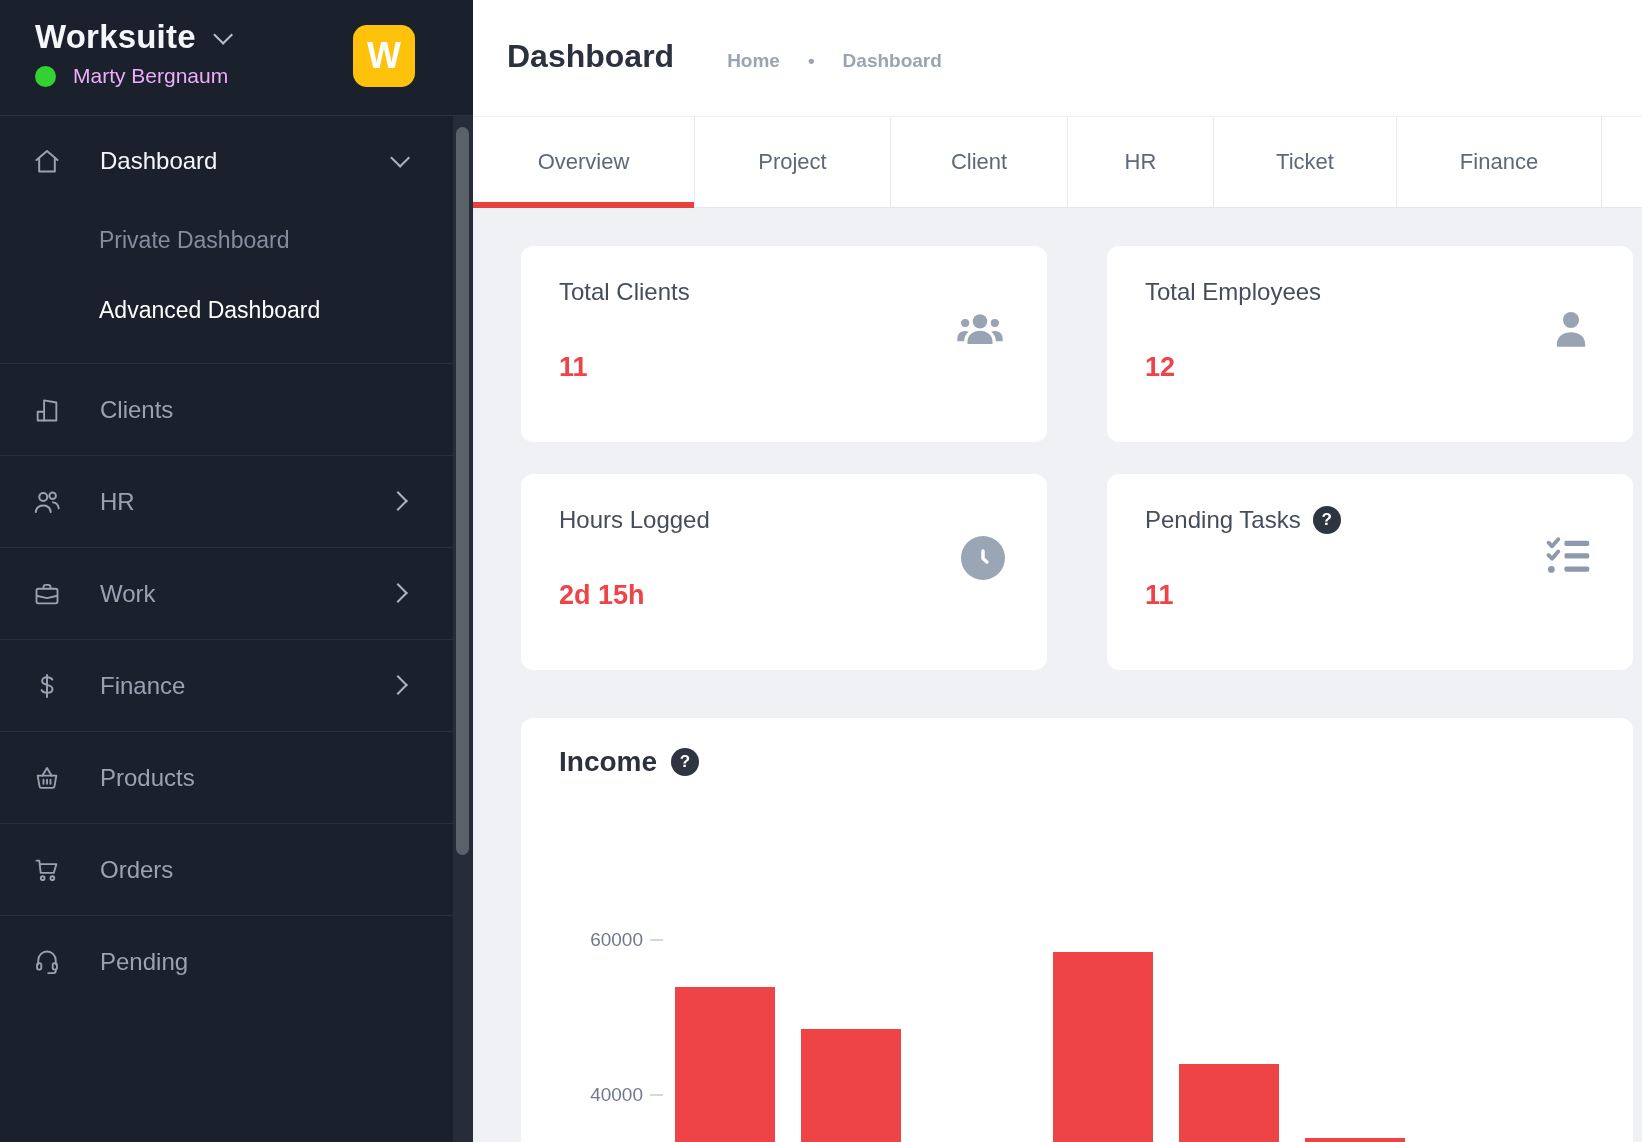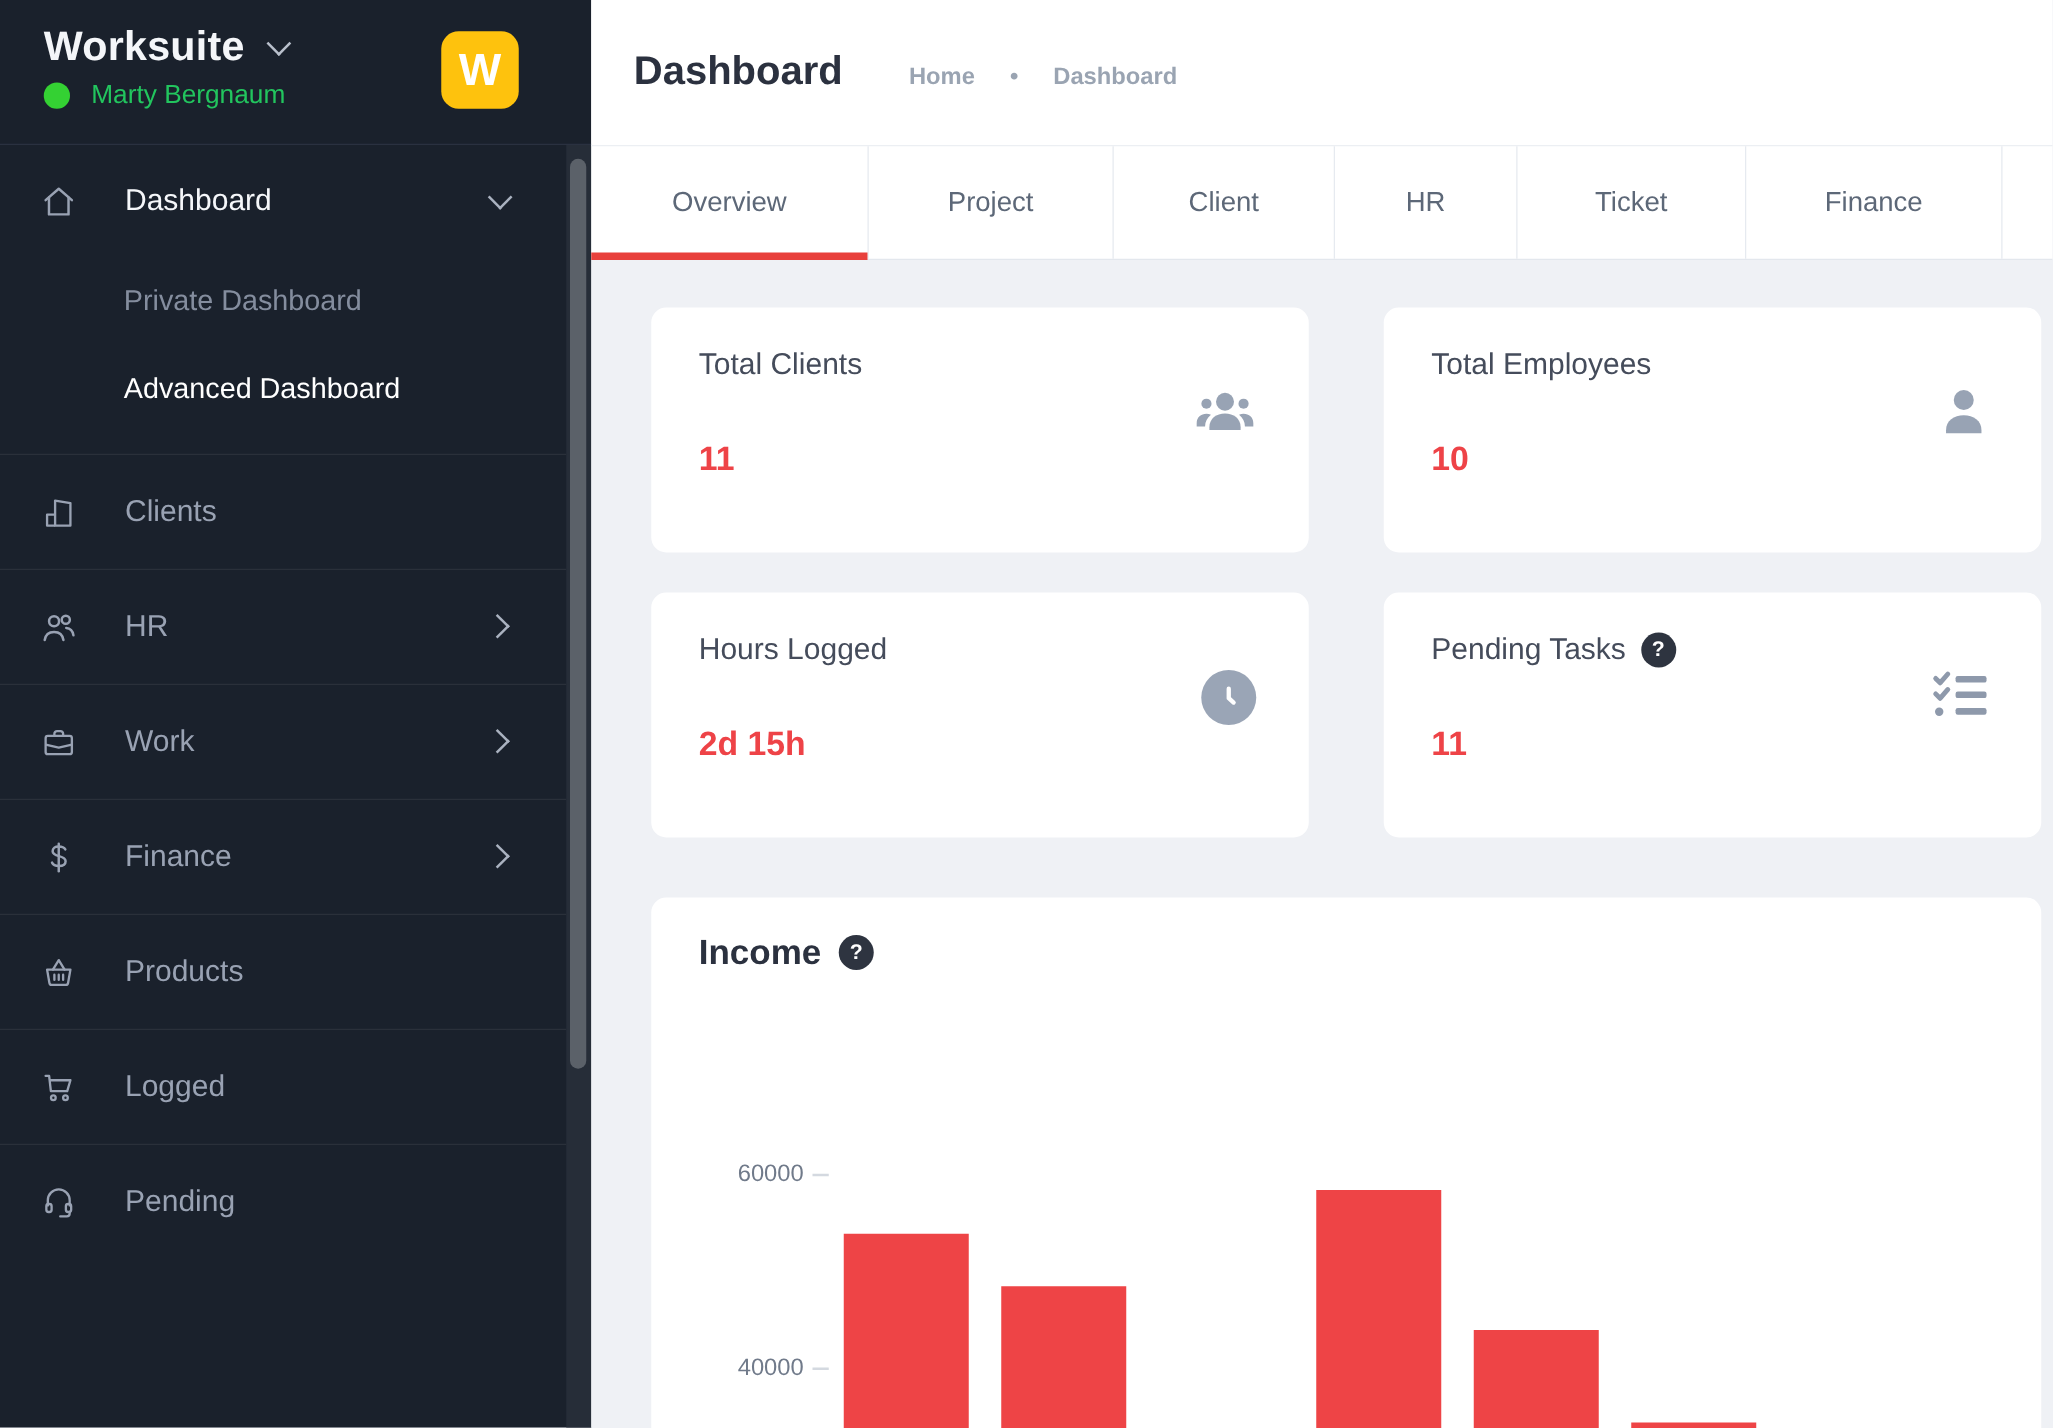--- a/index.html
+++ b/index.html
@@ -9,21 +9,21 @@
   
   .sidebar { position:absolute; left:0; top:0; width:473px; height:1142px; background:#1a212c; }
   .side-header { position:relative; height:116px; border-bottom:1px solid #2a3140; }
   .brand-row { position:absolute; left:35px; top:18px; display:flex; align-items:center; gap:18px; }
   .brand { color:#f4f6f9; font-size:33px; font-weight:700; letter-spacing:.2px; }
   .chev { display:inline-block; width:14px; height:14px; border-right:2.5px solid #b9c0cc; border-bottom:2.5px solid #b9c0cc; }
   .chev.down { transform:rotate(45deg) translateY(-3px); }
   .chev.right { transform:rotate(-45deg); }
   .user-row { position:absolute; left:35px; top:64px; display:flex; align-items:center; gap:17px; }
   .dot { width:21px; height:21px; border-radius:50%; background:#34d133; }
-  .user-name { color:#22c55e; font-size:21px; }
+  .user-name { color:#f0abfc; font-size:21px; }
   .logo { position:absolute; left:353px; top:25px; width:62px; height:62px; border-radius:14px;
     background:#fec20d; display:flex; align-items:center; justify-content:center;
     color:#fff; font-size:36px; font-weight:700; }
 
   .menu { position:absolute; top:116px; left:0; width:453px; }
   .mrow { display:flex; align-items:center; padding-left:32px; position:relative; }
   .mrow .micon { width:30px; height:30px; flex:0 0 30px; display:flex; align-items:center; justify-content:center; }
   .mrow .mlabel { margin-left:38px; font-size:24px; color:#99a2b3; }
   .mrow.active-sec .mlabel { color:#f5f7fa; }
   .menu-dashboard { height:89px; }
@@ -178,21 +178,21 @@
     </div>
 
     <div class="mrow menu-item">
       <span class="micon">
         <svg width="28" height="28" viewBox="0 0 24 24" fill="none" stroke="#99a2b3" stroke-width="1.6" stroke-linecap="round" stroke-linejoin="round">
             <path d="M3 4h2.4l1.2 10.5h11.2L20 7H6"></path>
             <circle cx="8.3" cy="19" r="1.6"></circle>
             <circle cx="16.6" cy="19" r="1.6"></circle>
           </svg>
       </span>
-      <span class="mlabel">Logged</span>
+      <span class="mlabel">Orders</span>
     </div>
 
     <div class="mrow menu-item">
       <span class="micon">
         <svg width="28" height="28" viewBox="0 0 24 24" fill="none" stroke="#99a2b3" stroke-width="1.6" stroke-linecap="round" stroke-linejoin="round">
             <path d="M4.5 14v-3.5a7.5 7.5 0 0 1 15 0V14"></path>
             <rect x="3.5" y="13" width="3.6" height="5.5" rx="1.5"></rect>
             <rect x="16.9" y="13" width="3.6" height="5.5" rx="1.5"></rect>
             <path d="M19.5 18.5v1a2 2 0 0 1-2 2H13"></path>
           </svg>
@@ -261,21 +261,21 @@
     </div>
 
     <div class="stat-card card-r1c2">
       <div class="s-title">Total Employees</div>
       <div class="s-icon">
         <svg width="40" height="44" viewBox="0 0 24 26" fill="#98a3b4">
             <circle cx="12" cy="7" r="4.8"></circle>
             <path d="M3.5 21.5c0-4.6 3.8-7.2 8.5-7.2s8.5 2.6 8.5 7.2V23h-17z"></path>
           </svg>
       </div>
-      <div class="s-value">10</div>
+      <div class="s-value">12</div>
     </div>
 
     <div class="stat-card card-r2c1">
       <div class="s-title">Hours Logged</div>
       <div class="s-icon">
         <div class="clock-wrap">
           <svg width="26" height="26" viewBox="0 0 24 24" fill="none" stroke="#ffffff" stroke-width="3.2" stroke-linecap="round" stroke-linejoin="round">
               <path d="M12 5.5v7l3.6 3.2"></path>
             </svg>
         </div>

